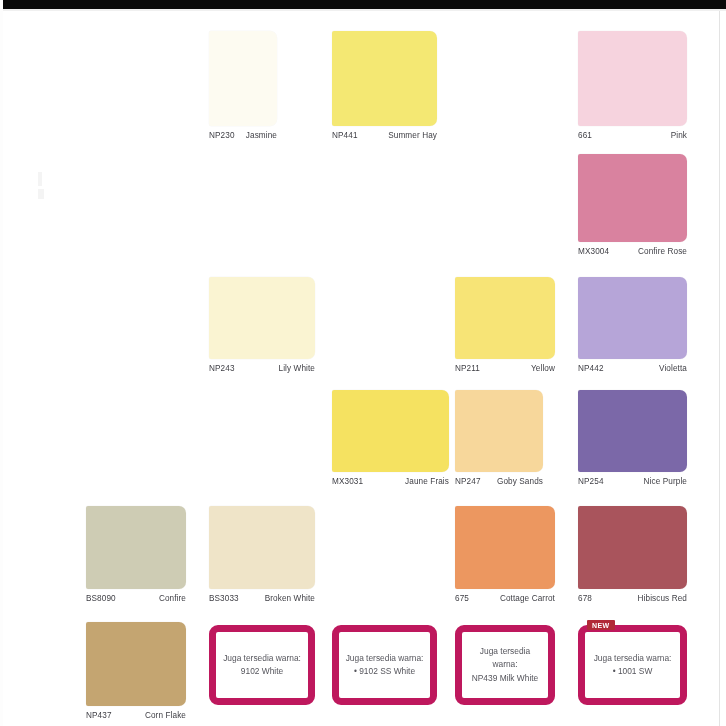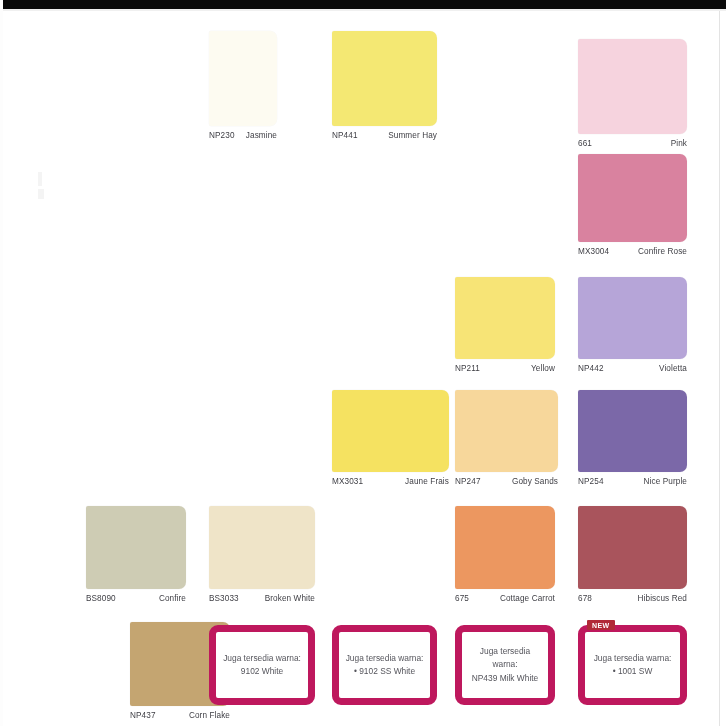--- a/index.html
+++ b/index.html
@@ -143,36 +143,43 @@
   </div>
 
   <div class="cell" style="left:332px; top:31px; width:105px;">
     <div class="chip" style="height:95px; background:#F4E873;"></div>
     <div class="caption">
       <span class="code">NP441</span>
       <span class="name">Summer Hay</span>
     </div>
   </div>
 
-  <div class="cell" style="left:578px; top:31px; width:109px;margin-top:8px;">
+  <div class="cell" style="left:578px; top:31px; width:109px;">
     <div class="chip" style="height:95px; background:#F6D3DE;"></div>
     <div class="caption">
       <span class="code">661</span>
       <span class="name">Pink</span>
     </div>
   </div>
 
   <div class="cell" style="left:578px; top:154px; width:109px;">
     <div class="chip" style="height:88px; background:#D9829F;"></div>
     <div class="caption">
       <span class="code">MX3004</span>
       <span class="name">Confire Rose</span>
     </div>
   </div>
 
+  <div class="cell" style="left:209px; top:277px; width:106px;">
+    <div class="chip" style="height:82px; background:#FAF4D2;"></div>
+    <div class="caption">
+      <span class="code">NP243</span>
+      <span class="name">Lily White</span>
+    </div>
+  </div>
 
   <div class="cell" style="left:455px; top:277px; width:100px;">
     <div class="chip" style="height:82px; background:#F7E476;"></div>
     <div class="caption">
       <span class="code">NP211</span>
       <span class="name">Yellow</span>
     </div>
   </div>
 
   <div class="cell" style="left:578px; top:277px; width:109px;">
@@ -184,21 +191,21 @@
   </div>
 
   <div class="cell" style="left:332px; top:390px; width:117px;">
     <div class="chip" style="height:82px; background:#F5E261;"></div>
     <div class="caption">
       <span class="code">MX3031</span>
       <span class="name">Jaune Frais</span>
     </div>
   </div>
 
-  <div class="cell" style="left:455px; top:390px; width:103px;">
+  <div class="cell" style="left:455px; top:390px; width:88px;">
     <div class="chip" style="height:82px; background:#F7D79B;"></div>
     <div class="caption">
       <span class="code">NP247</span>
       <span class="name">Goby Sands</span>
     </div>
   </div>
 
   <div class="cell" style="left:578px; top:390px; width:109px;">
     <div class="chip" style="height:82px; background:#7B68A8;"></div>
     <div class="caption">
@@ -232,21 +239,21 @@
   </div>
 
   <div class="cell" style="left:578px; top:506px; width:109px;">
     <div class="chip" style="height:83px; background:#A9545C;"></div>
     <div class="caption">
       <span class="code">678</span>
       <span class="name">Hibiscus Red</span>
     </div>
   </div>
 
-  <div class="cell" style="left:86px; top:622px; width:100px;margin-left:44px;">
+  <div class="cell" style="left:86px; top:622px; width:100px;">
     <div class="chip" style="height:84px; background:#C4A571;"></div>
     <div class="caption">
       <span class="code">NP437</span>
       <span class="name">Corn Flake</span>
     </div>
   </div>
 
   <div class="note-card" style="left:209px; top:625px; width:106px; height:80px;">
     <div class="note-text">
       <span>Juga tersedia warna:</span><br>

